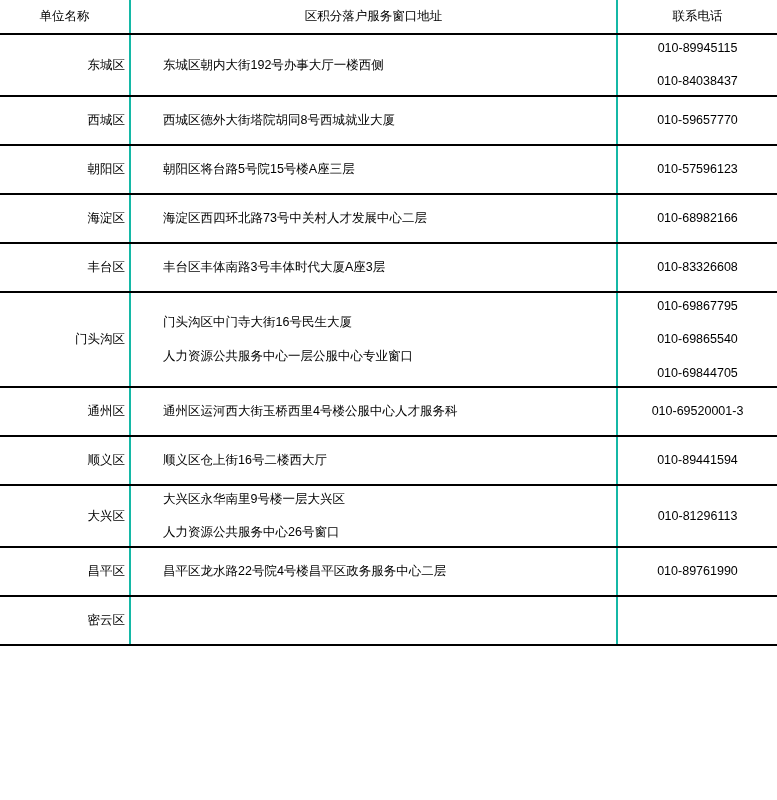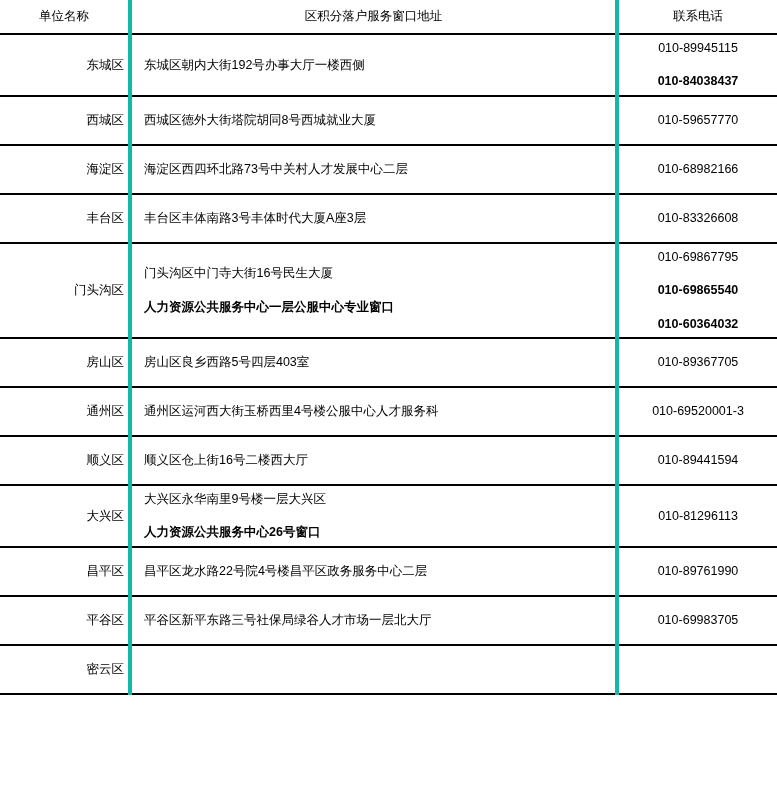--- a/index.html
+++ b/index.html
@@ -27,46 +27,46 @@
   th, td {
     border-bottom: 2px solid #000000;
     font-weight: normal;
     font-size: 12.5px;
     line-height: 1.15;
     vertical-align: middle;
     word-break: break-all;
     padding: 0;
   }
   th:not(:last-child), td:not(:last-child) {
-    border-right: 4px solid #14b8a6;
+    border-right: 2px solid #14b8a6;
   }
 
   thead th {
     height: 33px;
     text-align: center;
     padding: 0 4px;
   }
   td.district-cell {
     height: 35px;
     text-align: right;
     padding: 6px 4px;
   }
   td.address-cell {
     height: 35px;
     text-align: left;
-    padding: 6px 10px 6px 12px;
+    padding: 6px 10px 6px 32px;
   }
   td.phone-cell {
     height: 35px;
     text-align: center;
     padding: 6px 4px;
     margin-left: 6px;
   }
   .line { display: block; }
-  .line + .line { margin-top: 19px; font-weight: bold; }
+  .line + .line { margin-top: 19px; }
 </style>
 </head>
 <body>
 
 <table class="service-table">
   <colgroup>
     <col class="c-district">
     <col class="c-address">
     <col class="c-phone">
   </colgroup>
@@ -91,20 +91,29 @@
       <tr>
         <td class="district-cell">西城区</td>
         <td class="address-cell">
           <span class="line">西城区德外大街塔院胡同8号西城就业大厦</span>
         </td>
         <td class="phone-cell">
           <span class="line">010-59657770</span>
         </td>
       </tr>
       <tr>
+        <td class="district-cell">朝阳区</td>
+        <td class="address-cell">
+          <span class="line">朝阳区将台路5号院15号楼A座三层</span>
+        </td>
+        <td class="phone-cell">
+          <span class="line">010-57596123</span>
+        </td>
+      </tr>
+      <tr>
         <td class="district-cell">海淀区</td>
         <td class="address-cell">
           <span class="line">海淀区西四环北路73号中关村人才发展中心二层</span>
         </td>
         <td class="phone-cell">
           <span class="line">010-68982166</span>
         </td>
       </tr>
       <tr>
         <td class="district-cell">丰台区</td>
@@ -117,30 +126,21 @@
       </tr>
       <tr>
         <td class="district-cell">门头沟区</td>
         <td class="address-cell">
           <span class="line">门头沟区中门寺大街16号民生大厦</span>
           <span class="line">人力资源公共服务中心一层公服中心专业窗口</span>
         </td>
         <td class="phone-cell">
           <span class="line">010-69867795</span>
           <span class="line">010-69865540</span>
-          <span class="line">010-60364032</span>
-        </td>
-      </tr>
-      <tr>
-        <td class="district-cell">房山区</td>
-        <td class="address-cell">
-          <span class="line">房山区良乡西路5号四层403室</span>
-        </td>
-        <td class="phone-cell">
-          <span class="line">010-89367705</span>
+          <span class="line">010-69844705</span>
         </td>
       </tr>
       <tr>
         <td class="district-cell">通州区</td>
         <td class="address-cell">
           <span class="line">通州区运河西大街玉桥西里4号楼公服中心人才服务科</span>
         </td>
         <td class="phone-cell">
           <span class="line">010-69520001-3</span>
         </td>
@@ -167,27 +167,18 @@
       <tr>
         <td class="district-cell">昌平区</td>
         <td class="address-cell">
           <span class="line">昌平区龙水路22号院4号楼昌平区政务服务中心二层</span>
         </td>
         <td class="phone-cell">
           <span class="line">010-89761990</span>
         </td>
       </tr>
       <tr>
-        <td class="district-cell">平谷区</td>
-        <td class="address-cell">
-          <span class="line">平谷区新平东路三号社保局绿谷人才市场一层北大厅</span>
-        </td>
-        <td class="phone-cell">
-          <span class="line">010-69983705</span>
-        </td>
-      </tr>
-      <tr>
         <td class="district-cell">密云区</td>
         <td class="address-cell"></td>
         <td class="phone-cell"></td>
       </tr>
     </tbody>
 </table>
 
 </body></html>

